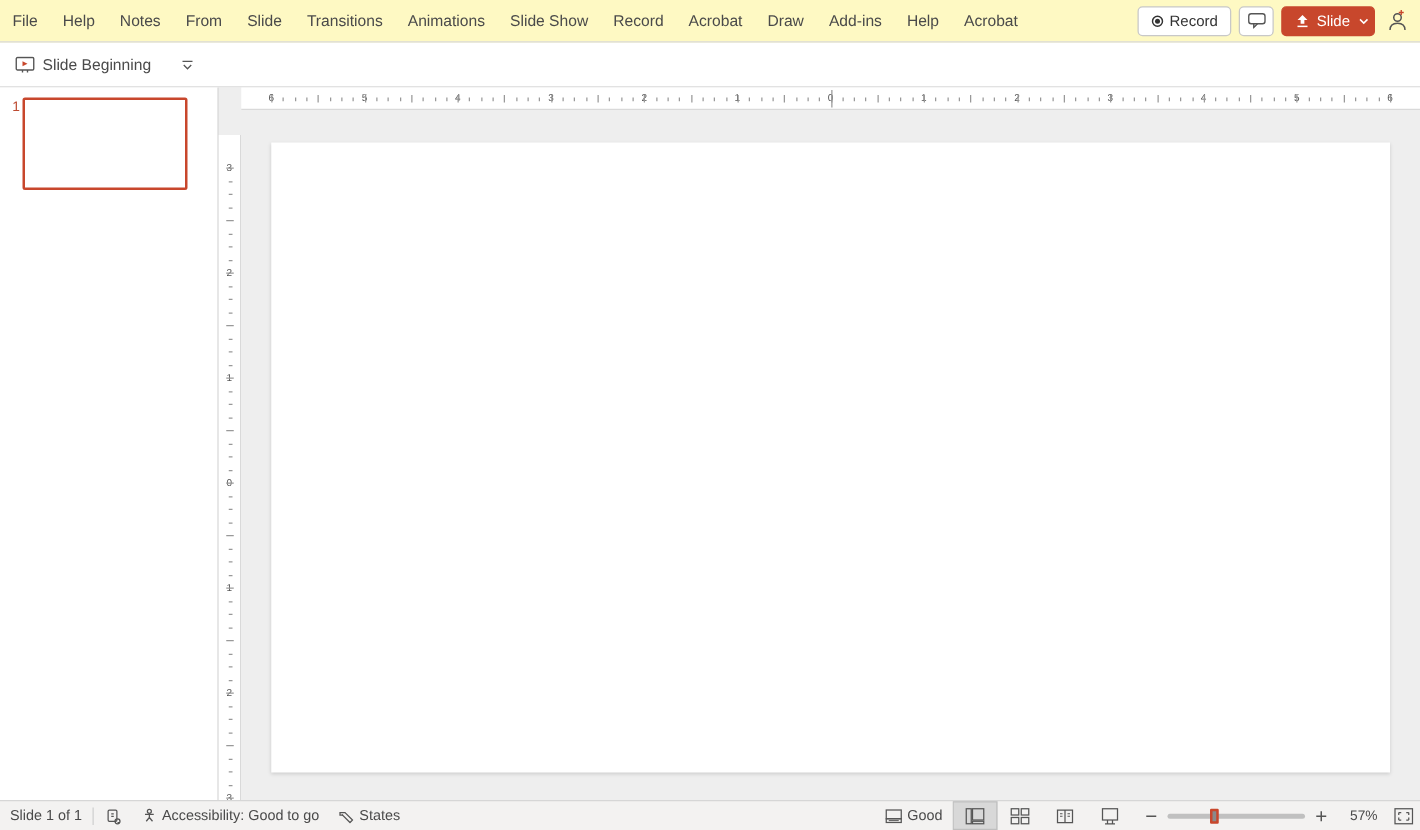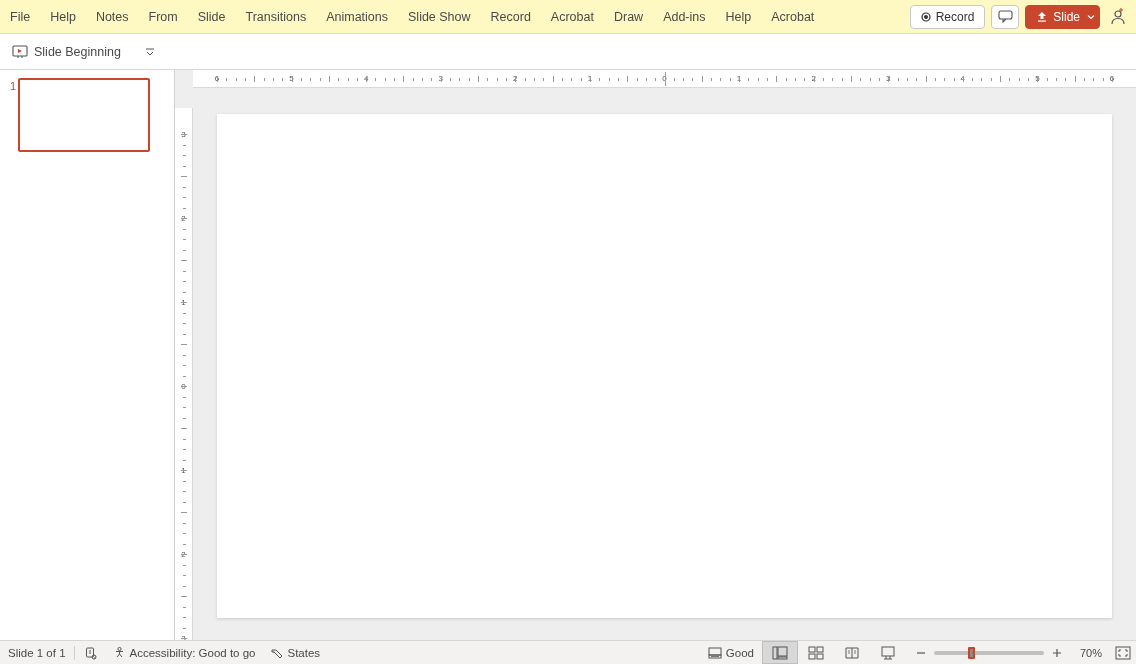--- a/index.html
+++ b/index.html
@@ -506,21 +506,21 @@
       <div class="thumb" id="zoom-thumb" style="left: 33.6667px;"></div>
     </div>
     <div class="zoom-btn">
       <span>
         <svg width="10" height="10">
             <path d="M1 5 L9 5 M5 1 L5 9" stroke="#555" stroke-width="1.2"></path>
           </svg>
       </span>
     </div>
   </div>
-  <div class="zoom-pct">70%</div>
+  <div class="zoom-pct">57%</div>
   <div class="fit-btn">
     <span>
       <svg width="16" height="14" viewBox="0 0 16 14">
           <rect x="1" y="1" width="14" height="12" fill="none" stroke="#555" stroke-width="1"></rect>
           <path d="M4 4 L4 6 M4 4 L6 4 M12 4 L12 6 M12 4 L10 4 M4 10 L4 8 M4 10 L6 10 M12 10 L12 8 M12 10 L10 10" stroke="#555" stroke-width="1"></path>
         </svg>
     </span>
   </div>
 </div>
 

